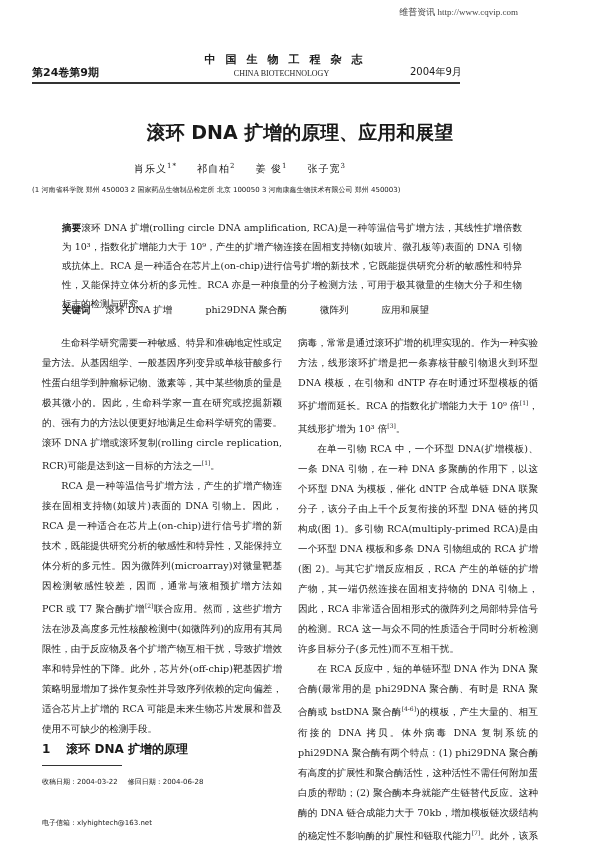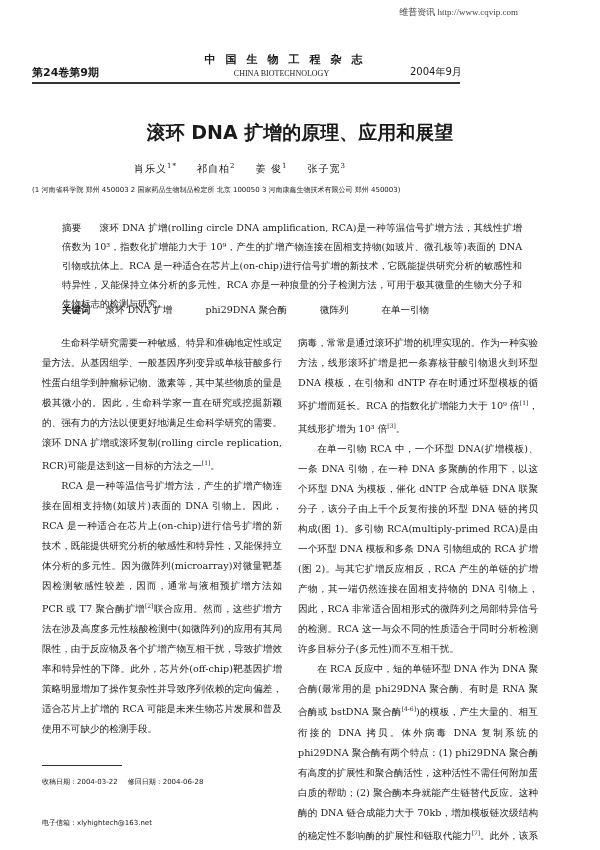--- a/index.html
+++ b/index.html
@@ -22,21 +22,21 @@
   .title { position: absolute; top: 120px; left: 0; width: 600px; text-align: center;
            font-size: 19px; font-weight: bold; font-family: "DejaVu Sans", sans-serif; }
   .authors { position: absolute; top: 162px; left: 0; width: 480px; text-align: center;
              font-size: 10px; letter-spacing: 1px; }
   .authors sup { font-size: 7px; }
   .authors span.a { margin: 0 8px; }
   .affil { position: absolute; top: 185px; left: 32px; width: 540px; font-size: 7px;
            font-family: "DejaVu Sans", sans-serif; white-space: nowrap; }
   .abstract { position: absolute; top: 218px; left: 62px; width: 460px; font-size: 9.5px;
               line-height: 19px; text-align: justify; }
-  .abstract .lbl { font-weight: normal; font-family: "DejaVu Sans", sans-serif; margin-right: 18px; }
+  .abstract .lbl { font-weight: bold; font-family: "DejaVu Sans", sans-serif; margin-right: 0; }
   .keywords { position: absolute; top: 304px; left: 62px; width: 470px; font-size: 9.5px; }
   .keywords .lbl { font-weight: bold; font-family: "DejaVu Sans", sans-serif; margin-right: 12px; margin-top: 32px; }
   .keywords .kw { margin-right: 30px; }
   .col { position: absolute; top: 333px; width: 240px; font-size: 9.6px; line-height: 20px;
          text-align: justify; }
   .col.left { left: 42px; }
   .col.right { left: 298px; }
   .col p { margin: 0; text-indent: 2em; }
   .col p.noind { text-indent: 0; }
   sup { font-size: 6px; }
@@ -72,26 +72,27 @@
 
 <div class="abstract">
   <span class="lbl">摘要</span><span>滚环 DNA 扩增(rolling circle DNA amplification, RCA)是一种等温信号扩增方法，其线性扩增倍数为 10³，指数化扩增能力大于 10⁹，产生的扩增产物连接在固相支持物(如玻片、微孔板等)表面的 DNA 引物或抗体上。RCA 是一种适合在芯片上(on-chip)进行信号扩增的新技术，它既能提供研究分析的敏感性和特异性，又能保持立体分析的多元性。RCA 亦是一种痕量的分子检测方法，可用于极其微量的生物大分子和生物标志的检测与研究。</span>
 </div>
 
 <div class="keywords">
   <span class="lbl">关键词</span>
   <span class="kw">滚环 DNA 扩增</span>
   <span class="kw">phi29DNA 聚合酶</span>
   <span class="kw">微阵列</span>
-  <span class="kw">在单一引物</span>
+  <span class="kw">应用和展望</span>
 </div>
 
 <div class="col left">
   <p><span>生命科学研究需要一种敏感、特异和准确地定性或定量方法。从基因组学、一般基因序列变异或单核苷酸多行性蛋白组学到肿瘤标记物、激素等，其中某些物质的量是极其微小的。因此，生命科学家一直在研究或挖掘新颖的、强有力的方法以便更好地满足生命科学研究的需要。滚环 DNA 扩增或滚环复制(rolling circle replication, RCR)可能是达到这一目标的方法之一</span><sup>[1]</sup><span>。</span></p>
   <p><span>RCA 是一种等温信号扩增方法，产生的扩增产物连接在固相支持物(如玻片)表面的 DNA 引物上。因此，RCA 是一种适合在芯片上(on-chip)进行信号扩增的新技术，既能提供研究分析的敏感性和特异性，又能保持立体分析的多元性。因为微阵列(microarray)对微量靶基因检测敏感性较差，因而，通常与液相预扩增方法如 PCR 或 T7 聚合酶扩增</span><sup>[2]</sup><span>联合应用。然而，这些扩增方法在涉及高度多元性核酸检测中(如微阵列)的应用有其局限性，由于反应物及各个扩增产物互相干扰，导致扩增效率和特异性的下降。此外，芯片外(off-chip)靶基因扩增策略明显增加了操作复杂性并导致序列依赖的定向偏差，适合芯片上扩增的 RCA 可能是未来生物芯片发展和普及使用不可缺少的检测手段。</span></p>
+  <p class="section"><span class="num">1</span><span>滚环 DNA 扩增的原理</span></p>
 </div>
 
 <div class="col right">
   <p class="noind"><span>病毒，常常是通过滚环扩增的机理实现的。作为一种实验方法，线形滚环扩增是把一条寡核苷酸引物退火到环型 DNA 模板，在引物和 dNTP 存在时通过环型模板的循环扩增而延长。RCA 的指数化扩增能力大于 10⁹ 倍</span><sup>[1]</sup><span>，其线形扩增为 10³ 倍</span><sup>[3]</sup><span>。</span></p>
   <p>在单一引物 RCA 中，一个环型 DNA(扩增模板)、一条 DNA 引物，在一种 DNA 多聚酶的作用下，以这个环型 DNA 为模板，催化 dNTP 合成单链 DNA 联聚分子，该分子由上千个反复衔接的环型 DNA 链的拷贝构成(图 1)。多引物 RCA(multiply-primed RCA)是由一个环型 DNA 模板和多条 DNA 引物组成的 RCA 扩增(图 2)。与其它扩增反应相反，RCA 产生的单链的扩增产物，其一端仍然连接在固相支持物的 DNA 引物上，因此，RCA 非常适合固相形式的微阵列之局部特异信号的检测。RCA 这一与众不同的性质适合于同时分析检测许多目标分子(多元性)而不互相干扰。</p>
   <p><span>在 RCA 反应中，短的单链环型 DNA 作为 DNA 聚合酶(最常用的是 phi29DNA 聚合酶、有时是 RNA 聚合酶或 bstDNA 聚合酶</span><sup>[4-6]</sup><span>)的模板，产生大量的、相互衔接的 DNA 拷贝。体外病毒 DNA 复制系统的 phi29DNA 聚合酶有两个特点：(1) phi29DNA 聚合酶有高度的扩展性和聚合酶活性，这种活性不需任何附加蛋白质的帮助；(2) 聚合酶本身就能产生链替代反应。这种酶的 DNA 链合成能力大于 70kb，增加模板链次级结构的稳定性不影响酶的扩展性和链取代能力</span><sup>[7]</sup><span>。此外，该系统还可用于 mRNA 的分析和研究，可显著提高检测的敏感性并</span></p>
 </div>
 
 <div class="footrule"></div>
 <div class="foot f1">

